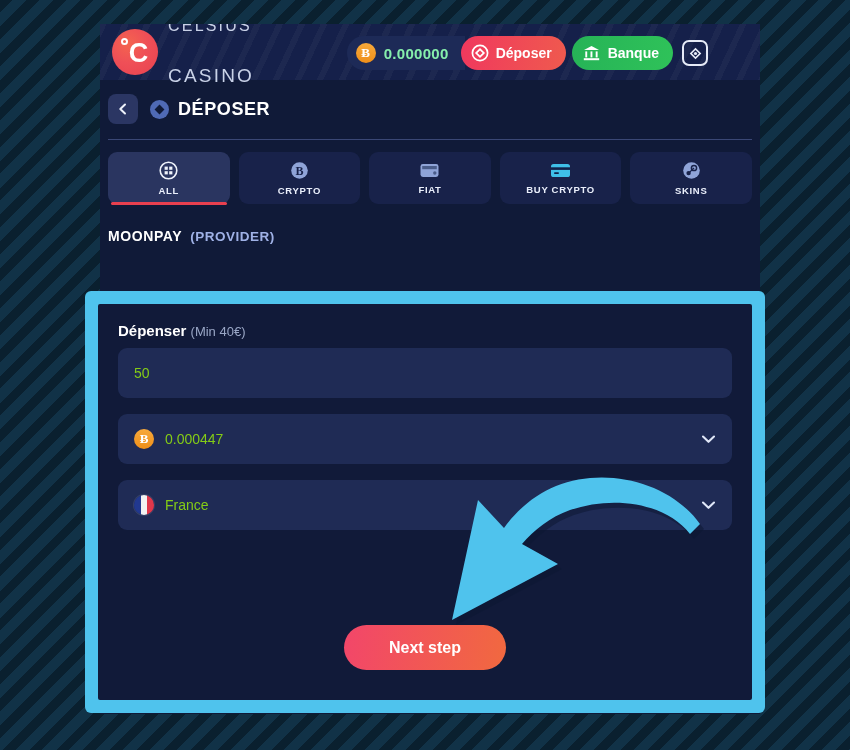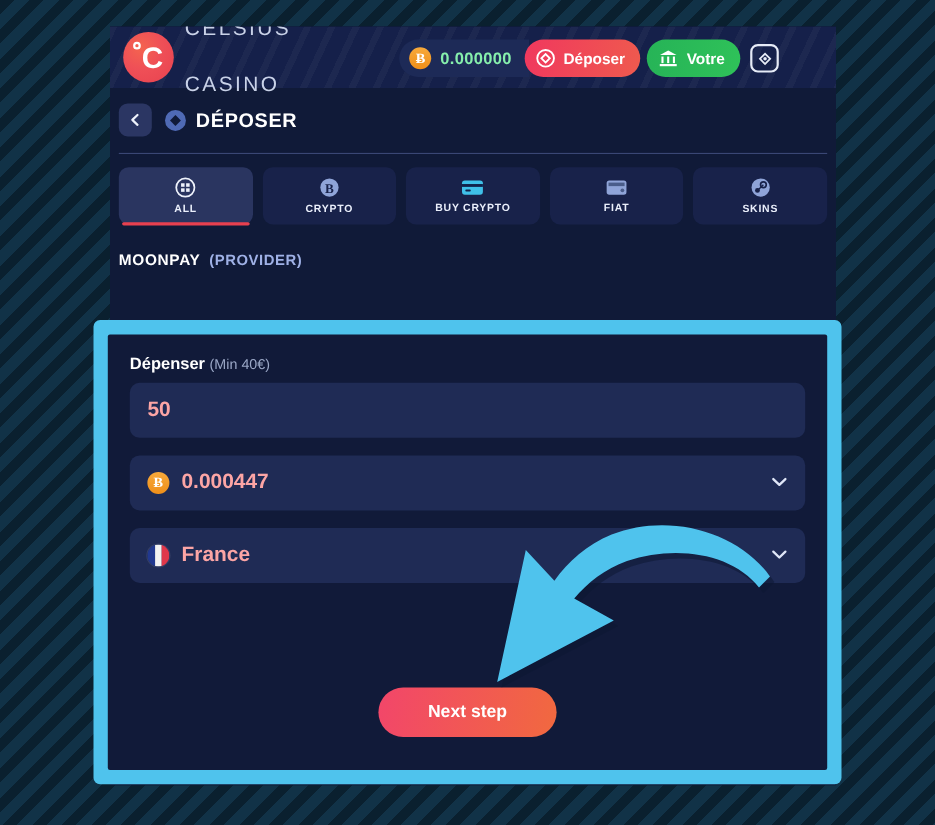--- a/index.html
+++ b/index.html
@@ -57,21 +57,21 @@
     position:absolute; left: 9px; top: 9px;
     width: 7px; height: 7px; border-radius: 50%;
     border: 2px solid #fff;
   }
   .logo-mark .cee {
     font-size: 27px; font-weight: 700; color: #fff;
     line-height: 1; margin-left: 7px; margin-top: 3px;
     font-family: "Liberation Sans", sans-serif;
   }
   .logo-text { display:flex; flex-direction:column; line-height:1.02; }
-  .logo-text .l1 { font-size: 19px; letter-spacing: 2.2px; color:#c9d2e8; font-weight:400;}
+  .logo-text .l1 { font-size: 16px; letter-spacing: 2.2px; color:#c9d2e8; font-weight:400;}
   .logo-text .l2 { font-size: 19px; letter-spacing: 2.2px; color:#c9d2e8; font-weight:400;margin-top:32px;}
 
   #wallet-group {
     position: absolute; right: 52px; top: 12px;
     display:flex; align-items:center; z-index: 3;
   }
   .balance-pill {
     display:flex; align-items:center; gap: 8px;
     background:#1d2a57; border-radius: 17px 0 0 17px;
     height: 34px; padding: 0 16px 0 9px;
@@ -184,21 +184,21 @@
     margin-bottom: 9px;
   }
   .field-label .muted { color:#9aa7c6; font-size:13px; font-weight:500;}
 
   .field-box {
     height: 50px; border-radius: 9px; background:#1f2b55;
     display:flex; align-items:center; padding: 0 16px;
     margin-bottom: 16px; position:relative; cursor:pointer;
   }
   .field-box.input-like { cursor:text; }
-  .field-val { color:#fca5a5; font-size: 19px; font-weight:700; }
+  .field-val { color:#84cc16; font-size: 14px; font-weight:400; }
   .field-box .chev { position:absolute; right:16px; top:50%; transform:translateY(-50%); }
 
   .flag-fr {
     width: 20px; height: 20px; border-radius:50%;
     overflow:hidden; display:flex; flex:none; margin-right: 11px;
     box-shadow: 0 0 0 1px rgba(255,255,255,.1);
   }
   .flag-fr i { display:block; height:100%; }
   .flag-fr .b { width: 34%; background:#21388f; }
   .flag-fr .w { width: 32%; background:#f2f2f2; }
@@ -262,21 +262,21 @@
         <button class="btn-bank">
           <span style="display:flex">
             <svg width="19" height="18" viewBox="0 0 19 18" aria-hidden="true">
               <path d="M9.5 2 L17 6 H2 Z" fill="#ffffff"></path>
               <rect x="3.3" y="7.4" width="1.9" height="6" fill="#ffffff"></rect>
               <rect x="8.5" y="7.4" width="1.9" height="6" fill="#ffffff"></rect>
               <rect x="13.7" y="7.4" width="1.9" height="6" fill="#ffffff"></rect>
               <rect x="1.8" y="14.2" width="15.4" height="2" fill="#ffffff"></rect>
             </svg>
           </span>
-          <span>Votre</span>
+          <span>Banque</span>
         </button>
 
         <div class="icon-sq">
           <svg width="15" height="15" viewBox="0 0 15 15" aria-hidden="true">
             <rect x="4.2" y="4.2" width="6.6" height="6.6" fill="none" stroke="#e6ebf7" stroke-width="1.6" transform="rotate(45 7.5 7.5)"></rect>
             <circle cx="7.5" cy="7.5" r="1.6" fill="#e6ebf7"></circle>
           </svg>
         </div>
 
       </div>
@@ -322,37 +322,37 @@
             <circle cx="9.5" cy="9.5" r="8.3" fill="#8fa4d8"></circle>
             <text x="9.5" y="14" text-anchor="middle" font-size="12" font-weight="bold" fill="#18224a" font-family="Liberation Serif, serif">B</text>
           </svg>
         </span>
         <span class="lbl">CRYPTO</span>
       </button>
 
       <button class="ptab">
         <span style="display:flex">
           <svg width="21" height="17" viewBox="0 0 21 17" aria-hidden="true">
+            <rect x="1.5" y="2" width="18" height="13" rx="2.4" fill="#8fa4d8"></rect>
+            <rect x="3.2" y="4" width="14.6" height="3.2" fill="#12224a" opacity=".55"></rect>
+            <circle cx="15.8" cy="11" r="1.7" fill="#12224a" opacity=".55"></circle>
+          </svg>
+        </span>
+        <span class="lbl">FIAT</span>
+      </button>
+
+      <button class="ptab">
+        <span style="display:flex">
+          <svg width="21" height="17" viewBox="0 0 21 17" aria-hidden="true">
             <rect x="1" y="2" width="19" height="13" rx="2.6" fill="#3fc0e8"></rect>
             <rect x="1" y="5.3" width="19" height="2.6" fill="#12224a"></rect>
             <rect x="4" y="10.2" width="5" height="1.8" rx="0.9" fill="#12224a"></rect>
           </svg>
         </span>
         <span class="lbl">BUY CRYPTO</span>
-      </button>
-
-      <button class="ptab">
-        <span style="display:flex">
-          <svg width="21" height="17" viewBox="0 0 21 17" aria-hidden="true">
-            <rect x="1.5" y="2" width="18" height="13" rx="2.4" fill="#8fa4d8"></rect>
-            <rect x="3.2" y="4" width="14.6" height="3.2" fill="#12224a" opacity=".55"></rect>
-            <circle cx="15.8" cy="11" r="1.7" fill="#12224a" opacity=".55"></circle>
-          </svg>
-        </span>
-        <span class="lbl">FIAT</span>
       </button>
 
       <button class="ptab">
         <span style="display:flex">
           <svg width="19" height="19" viewBox="0 0 19 19" aria-hidden="true">
             <circle cx="9.5" cy="9.5" r="8.3" fill="#8fa4d8"></circle>
             <circle cx="12" cy="7" r="2.6" fill="none" stroke="#18224a" stroke-width="1.5"></circle>
             <circle cx="6.6" cy="12.1" r="2.2" fill="#18224a"></circle>
             <line x1="6.6" y1="12.1" x2="12" y2="7" stroke="#18224a" stroke-width="1.3"></line>
           </svg>

